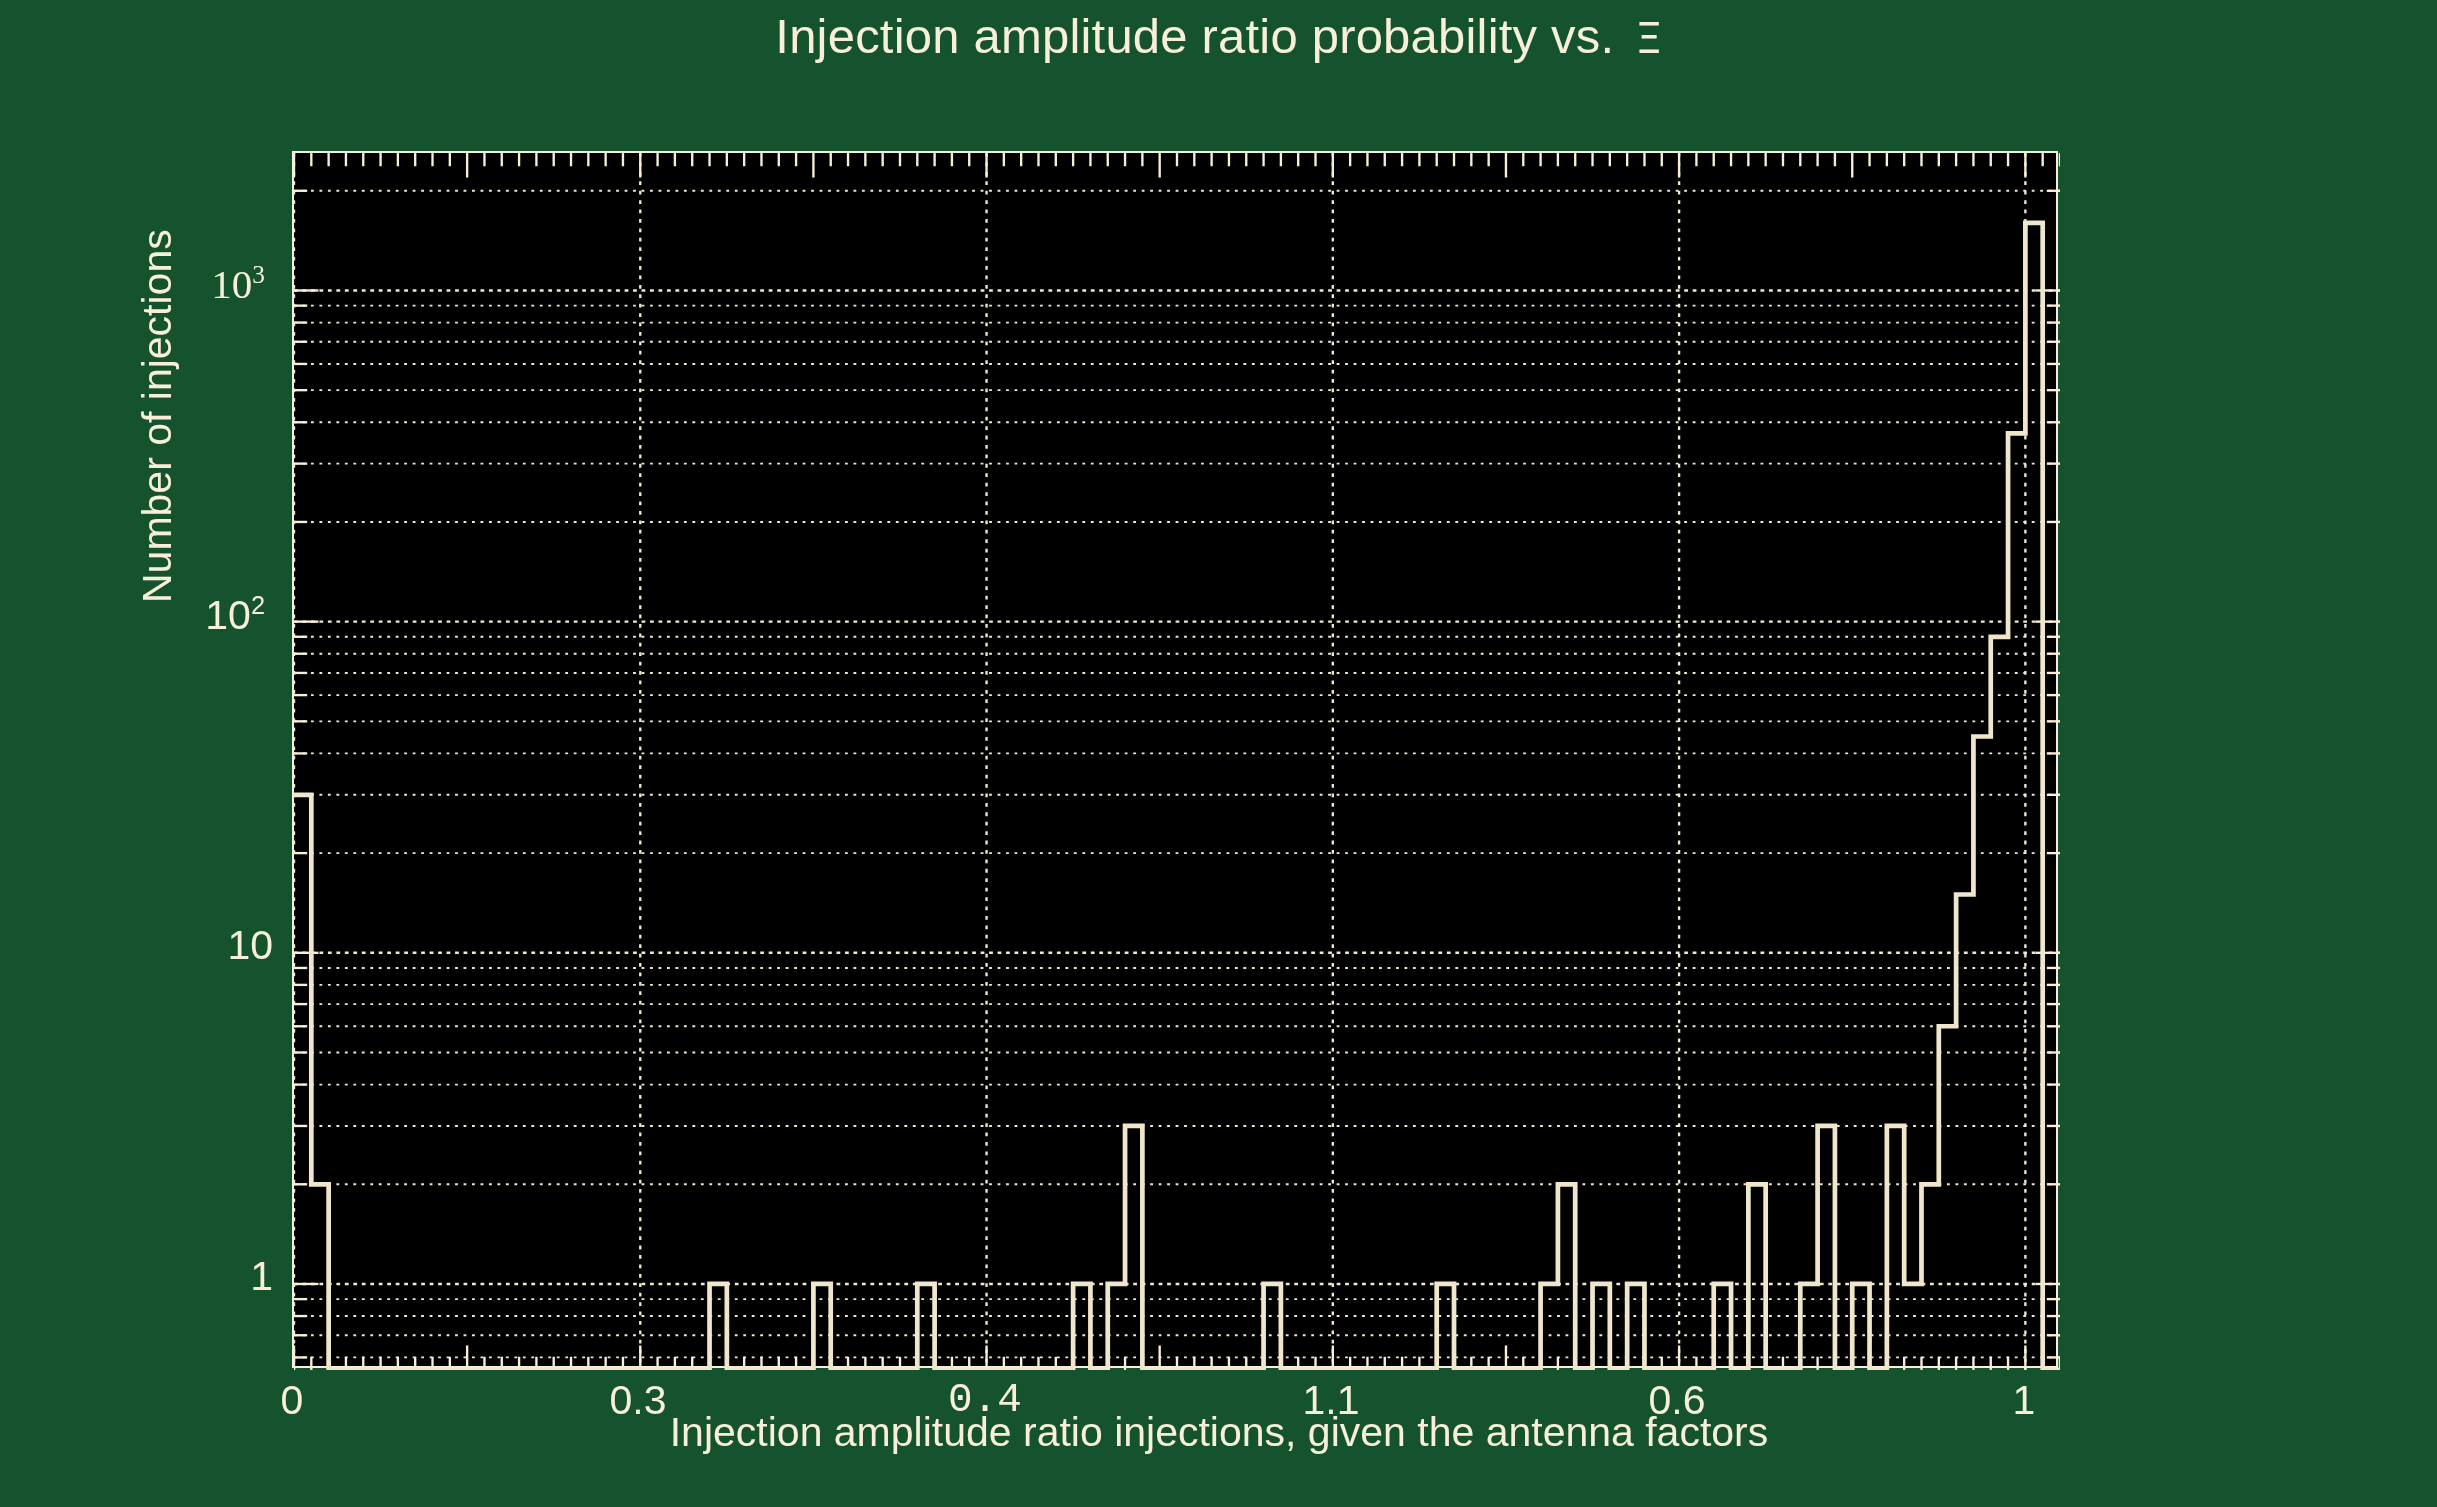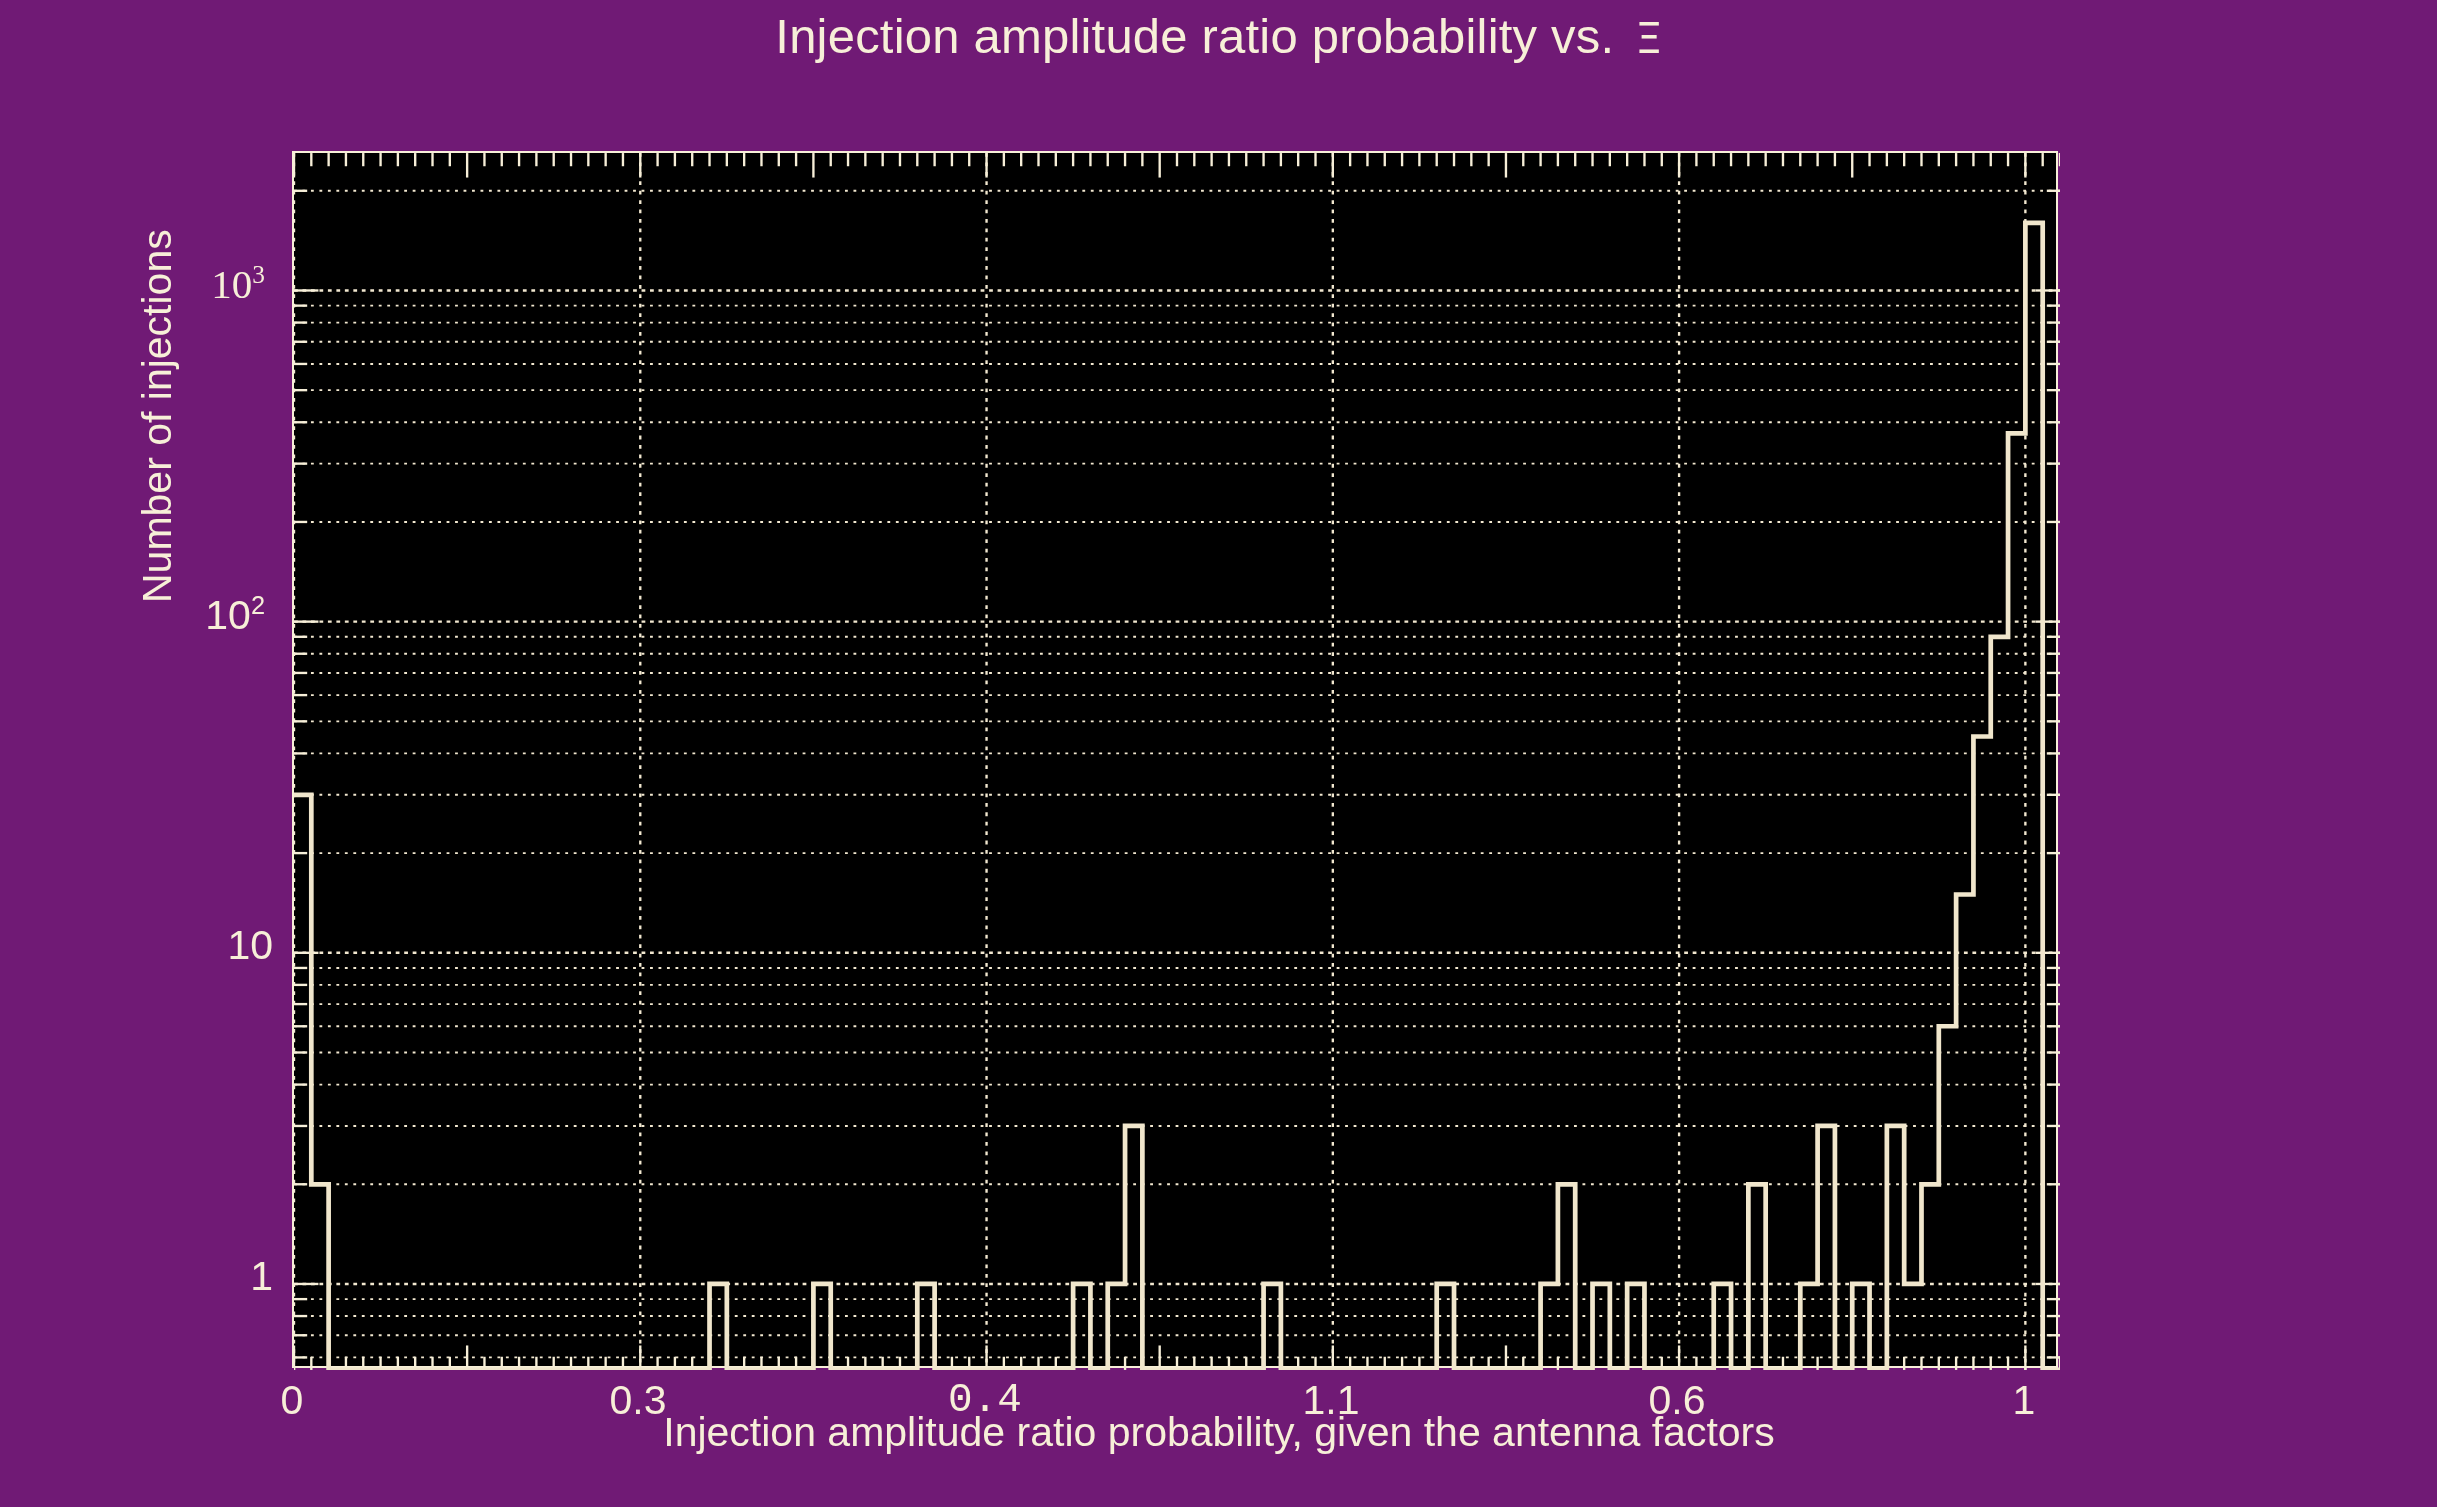--- a/index.html
+++ b/index.html
@@ -1,17 +1,17 @@
 <!DOCTYPE html>
 <html style="font-size:15px"><head>
 <meta charset="utf-8">
 <style>
   html,body{margin:0;padding:0;background:#000;}
   body{width:2438px;height:1507px;overflow:hidden;font-family:"Liberation Sans",sans-serif;}
-  #root{position:relative;width:2438px;height:1507px;background:#701a75;}
+  #root{position:relative;width:2438px;height:1507px;background:#14532d;}
 
   .title{
     position:absolute;left:0;top:7.5px;width:2438px;text-align:center;
     color:#F7EFD8;font-size:49px;font-family:"Liberation Sans",sans-serif;
     letter-spacing:0.2px;white-space:nowrap;
   }
   .title .xi{font-family:"DejaVu Sans",sans-serif;font-size:43px;padding-left:21px;}
 
   
   #frame{
@@ -42,21 +42,21 @@
 </head>
 <body>
 
 <div id="root">
 
   <div class="title">
     <span>Injection amplitude ratio probability vs.</span><span class="xi">Ξ</span>
   </div>
 
   <div class="ylabel">Number of injections</div>
-  <div class="xlabel">Injection amplitude ratio probability, given the antenna factors</div>
+  <div class="xlabel">Injection amplitude ratio injections, given the antenna factors</div>
 
   <div id="ytick-layer">
       <div class="ytick" style="left: 160px; top: 1253px;">1</div>
       <div class="ytick" style="left: 160px; top: 922px;">10</div>
       <div class="ytick" style="left: 152px; top: 591px;">10<sup>2</sup></div>
       <div class="ytick" style="left: 152px; top: 260px; font-family: Liberation Serif, serif;">10<sup>3</sup></div>
     </div>
   <div id="xtick-layer">
       <div class="xtick" style="left: 226px;">0</div>
       <div class="xtick" style="left: 572px;">0.3</div>

